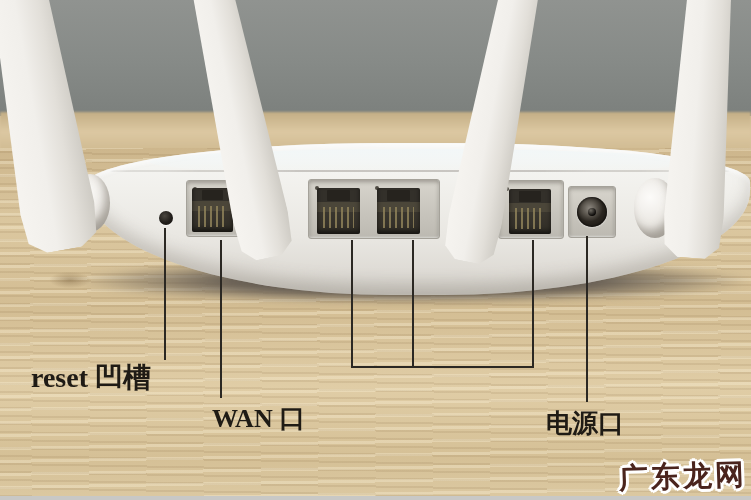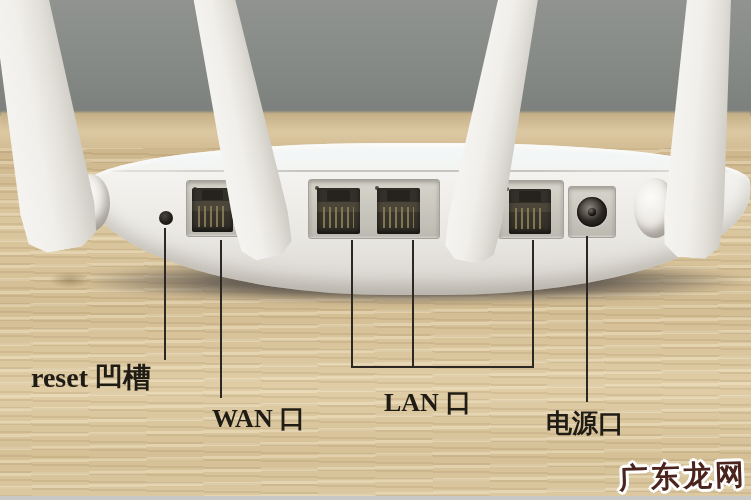--- a/index.html
+++ b/index.html
@@ -124,17 +124,16 @@
   <div class="line" style="left:164px;top:228px;width:2px;height:132px;"></div>
   <div class="line" style="left:220px;top:240px;width:2px;height:158px;"></div>
   <div class="line" style="left:351px;top:240px;width:2px;height:128px;"></div>
   <div class="line" style="left:412px;top:240px;width:2px;height:128px;"></div>
   <div class="line" style="left:532px;top:240px;width:2px;height:128px;"></div>
   <div class="line" style="left:351px;top:366px;width:183px;height:2px;"></div>
   <div class="line" style="left:586px;top:236px;width:2px;height:166px;"></div>
 
   <div class="label" style="left:31px;top:359px;font-size:28px;">reset 凹槽</div>
   <div class="label" style="left:177px;top:401px;font-size:26px;margin-left:35px;">WAN 口</div>
-  <div class="label" style="left:384px;top:385px;font-size:26px;">LAN 口</div>
   <div class="label" style="left:546px;top:406px;font-size:26px;">电源口</div>
 
   <div class="watermark" style="left:619px;top:457px;font-size:29px;color:#4a241d;">广东龙网</div>
 </div>
 
 </body></html>

